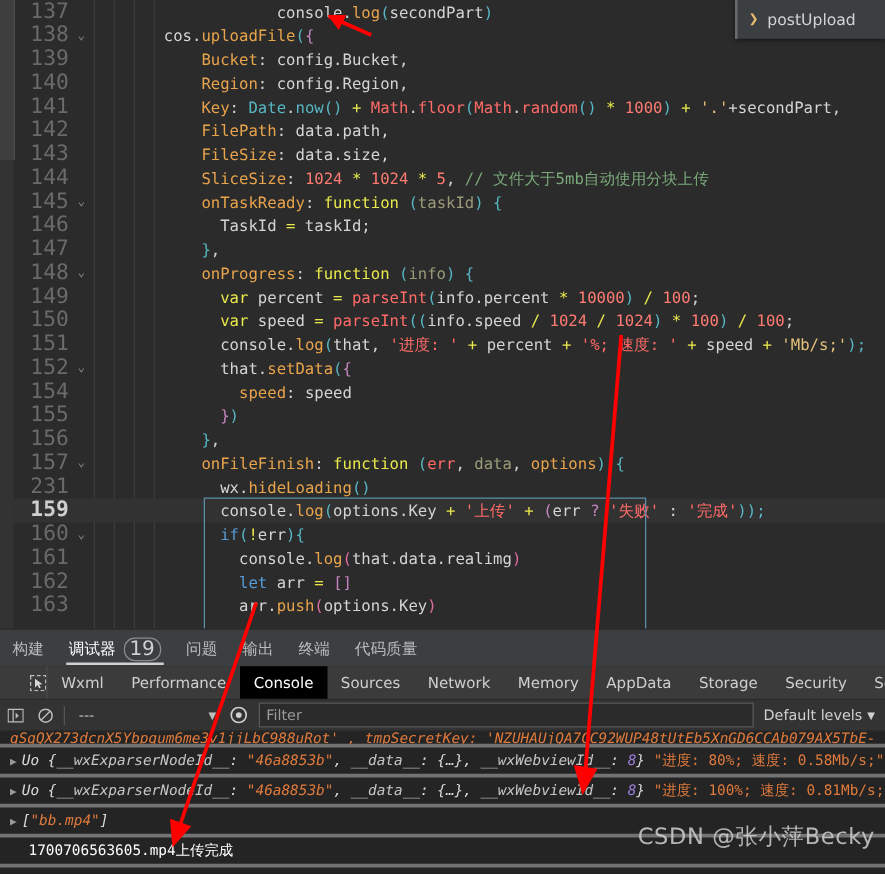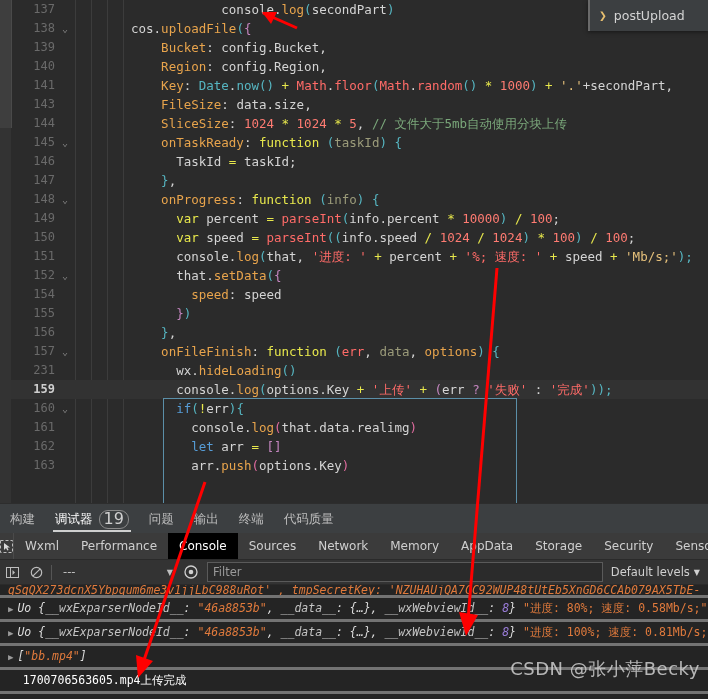--- a/index.html
+++ b/index.html
@@ -41,21 +41,21 @@
     font-size: 12.5px;
   }
   .code-line.current {
     background: #323232;
   }
   .ln {
     position: absolute; left: 0; top: 0;
     width: 44px; text-align: right;
     color: #6a6a6a;
     font-family: "DejaVu Sans Mono", "Liberation Mono", monospace;
-    font-size: 12px;
+    font-size: 17px;
   }
   .code-line.current .ln { color: #cfcfcf; font-weight: bold; }
   .fold {
     position: absolute; left: 48px; top: 0;
     width: 12px; text-align: center;
     color: #888; font-size: 10px;
   }
   .ctext {
     position: absolute; left: 120px; top: 0;
   }
@@ -126,20 +126,21 @@
 
   
   #devtools {
     position: absolute; left: 0; top: 533px; width: 708px; height: 166px;
     background: #242424;
   }
   #dtTabs {
     height: 26px; background: #3b3b3b;
     display: flex; align-items: stretch;
     border-bottom: 1px solid #2a2a2a;
+    padding-left: 24px;
   }
   .dt-inspect {
     width: 34px; display: flex; align-items: center; justify-content: center;
     border-right: 1px solid #4a4a4a;
   }
   .dt-tab {
     padding: 0 11px; display: flex; align-items: center;
     color: #cfcfcf; font-size: 12px; white-space: nowrap;
   }
   .dt-tab.active { background: #000000; color: #ffffff; }
@@ -217,20 +218,21 @@
       <div class="guide" style="left:80px"></div>
       <div class="guide" style="left:96px"></div>
       <div class="guide" style="left:112px"></div>
     </div>
     <div id="codeLines">
         <div class="code-line"><span class="ln">137</span><span class="ctext"><span class="t-plain">            </span><span class="t-plain">console</span><span class="t-punc">.</span><span class="t-fn">log</span><span class="t-paren">(</span><span class="t-plain">secondPart</span><span class="t-paren">)</span></span></div>
         <div class="code-line"><span class="ln">138</span><span class="fold">⌄</span><span class="ctext"><span class="t-plain">cos</span><span class="t-punc">.</span><span class="t-fn">uploadFile</span><span class="t-paren">(</span><span class="t-brace">{</span></span></div>
         <div class="code-line"><span class="ln">139</span><span class="ctext"><span class="t-plain">    </span><span class="t-prop">Bucket</span><span class="t-punc">: </span><span class="t-plain">config</span><span class="t-punc">.</span><span class="t-plain">Bucket</span><span class="t-punc">,</span></span></div>
         <div class="code-line"><span class="ln">140</span><span class="ctext"><span class="t-plain">    </span><span class="t-prop">Region</span><span class="t-punc">: </span><span class="t-plain">config</span><span class="t-punc">.</span><span class="t-plain">Region</span><span class="t-punc">,</span></span></div>
         <div class="code-line"><span class="ln">141</span><span class="ctext"><span class="t-plain">    </span><span class="t-prop">Key</span><span class="t-punc">: </span><span class="t-kw2">Date</span><span class="t-punc">.</span><span class="t-kw2">now</span><span class="t-paren">()</span><span class="t-op"> + </span><span class="t-cnstr">Math</span><span class="t-punc">.</span><span class="t-cnstr">floor</span><span class="t-paren">(</span><span class="t-cnstr">Math</span><span class="t-punc">.</span><span class="t-cnstr">random</span><span class="t-paren">()</span><span class="t-op"> * </span><span class="t-num">1000</span><span class="t-paren">)</span><span class="t-op"> + </span><span class="t-str">'.'</span><span class="t-plain">+secondPart</span><span class="t-punc">,</span></span></div>
+        <div class="code-line"><span class="ln">142</span><span class="ctext"><span class="t-plain">    </span><span class="t-prop">FilePath</span><span class="t-punc">: </span><span class="t-plain">data</span><span class="t-punc">.</span><span class="t-plain">path</span><span class="t-punc">,</span></span></div>
         <div class="code-line"><span class="ln">143</span><span class="ctext"><span class="t-plain">    </span><span class="t-prop">FileSize</span><span class="t-punc">: </span><span class="t-plain">data</span><span class="t-punc">.</span><span class="t-plain">size</span><span class="t-punc">,</span></span></div>
         <div class="code-line"><span class="ln">144</span><span class="ctext"><span class="t-plain">    </span><span class="t-prop">SliceSize</span><span class="t-punc">: </span><span class="t-num">1024</span><span class="t-op"> * </span><span class="t-num">1024</span><span class="t-op"> * </span><span class="t-num">5</span><span class="t-punc">, </span><span class="t-cmt">// 文件大于5mb自动使用分块上传</span></span></div>
         <div class="code-line"><span class="ln">145</span><span class="fold">⌄</span><span class="ctext"><span class="t-plain">    </span><span class="t-prop">onTaskReady</span><span class="t-punc">: </span><span class="t-op">function</span><span class="t-paren"> (</span><span class="t-param">taskId</span><span class="t-paren">) </span><span class="t-kw2">{</span></span></div>
         <div class="code-line"><span class="ln">146</span><span class="ctext"><span class="t-plain">      </span><span class="t-plain">TaskId</span><span class="t-op"> = </span><span class="t-plain">taskId</span><span class="t-punc">;</span></span></div>
         <div class="code-line"><span class="ln">147</span><span class="ctext"><span class="t-plain">    </span><span class="t-kw2">}</span><span class="t-punc">,</span></span></div>
         <div class="code-line"><span class="ln">148</span><span class="fold">⌄</span><span class="ctext"><span class="t-plain">    </span><span class="t-prop">onProgress</span><span class="t-punc">: </span><span class="t-op">function</span><span class="t-paren"> (</span><span class="t-param">info</span><span class="t-paren">) </span><span class="t-kw2">{</span></span></div>
         <div class="code-line"><span class="ln">149</span><span class="ctext"><span class="t-plain">      </span><span class="t-op">var</span><span class="t-plain"> percent </span><span class="t-op">= </span><span class="t-cnstr">parseInt</span><span class="t-paren">(</span><span class="t-plain">info</span><span class="t-punc">.</span><span class="t-plain">percent</span><span class="t-op"> * </span><span class="t-num">10000</span><span class="t-paren">)</span><span class="t-op"> / </span><span class="t-num">100</span><span class="t-punc">;</span></span></div>
         <div class="code-line"><span class="ln">150</span><span class="ctext"><span class="t-plain">      </span><span class="t-op">var</span><span class="t-plain"> speed </span><span class="t-op">= </span><span class="t-cnstr">parseInt</span><span class="t-paren">((</span><span class="t-plain">info</span><span class="t-punc">.</span><span class="t-plain">speed</span><span class="t-op"> / </span><span class="t-num">1024</span><span class="t-op"> / </span><span class="t-num">1024</span><span class="t-paren">)</span><span class="t-op"> * </span><span class="t-num">100</span><span class="t-paren">)</span><span class="t-op"> / </span><span class="t-num">100</span><span class="t-punc">;</span></span></div>
         <div class="code-line"><span class="ln">151</span><span class="ctext"><span class="t-plain">      </span><span class="t-plain">console</span><span class="t-punc">.</span><span class="t-fn">log</span><span class="t-paren">(</span><span class="t-plain">that</span><span class="t-punc">, </span><span class="t-cnstr">'进度: '</span><span class="t-op"> + </span><span class="t-plain">percent</span><span class="t-op"> + </span><span class="t-cnstr">'%; 速度: '</span><span class="t-op"> + </span><span class="t-plain">speed</span><span class="t-op"> + </span><span class="t-str">'Mb/s;'</span><span class="t-paren">);</span></span></div>
         <div class="code-line"><span class="ln">152</span><span class="fold">⌄</span><span class="ctext"><span class="t-plain">      </span><span class="t-plain">that</span><span class="t-punc">.</span><span class="t-fn">setData</span><span class="t-paren">(</span><span class="t-brace">{</span></span></div>

